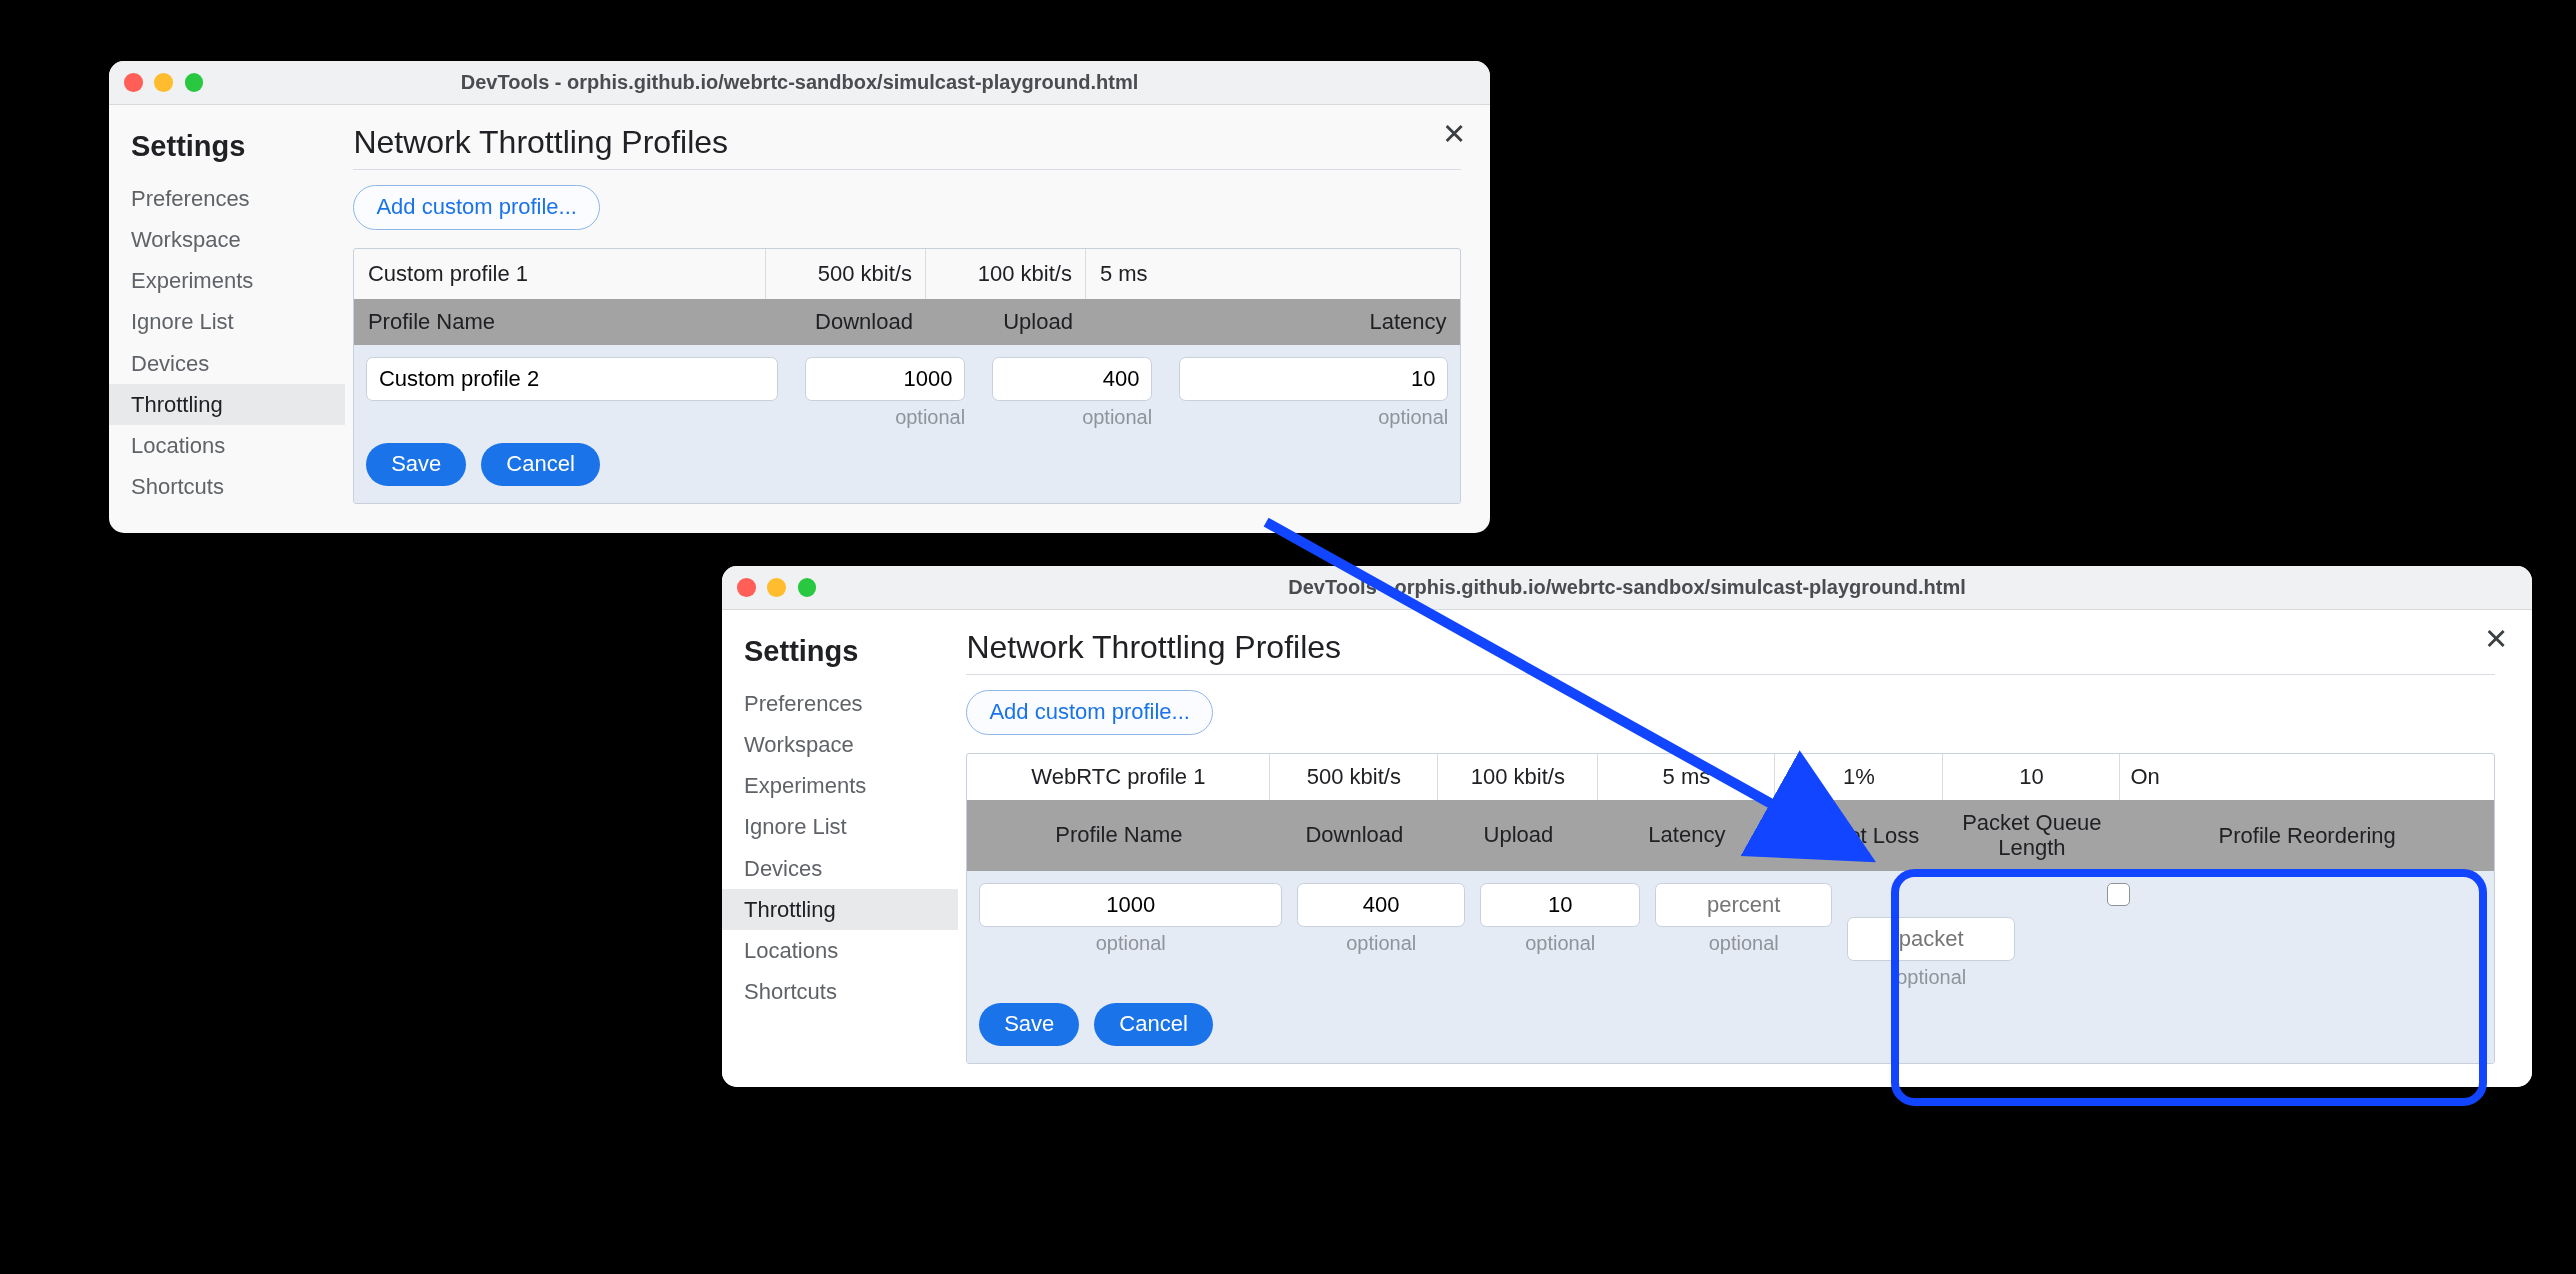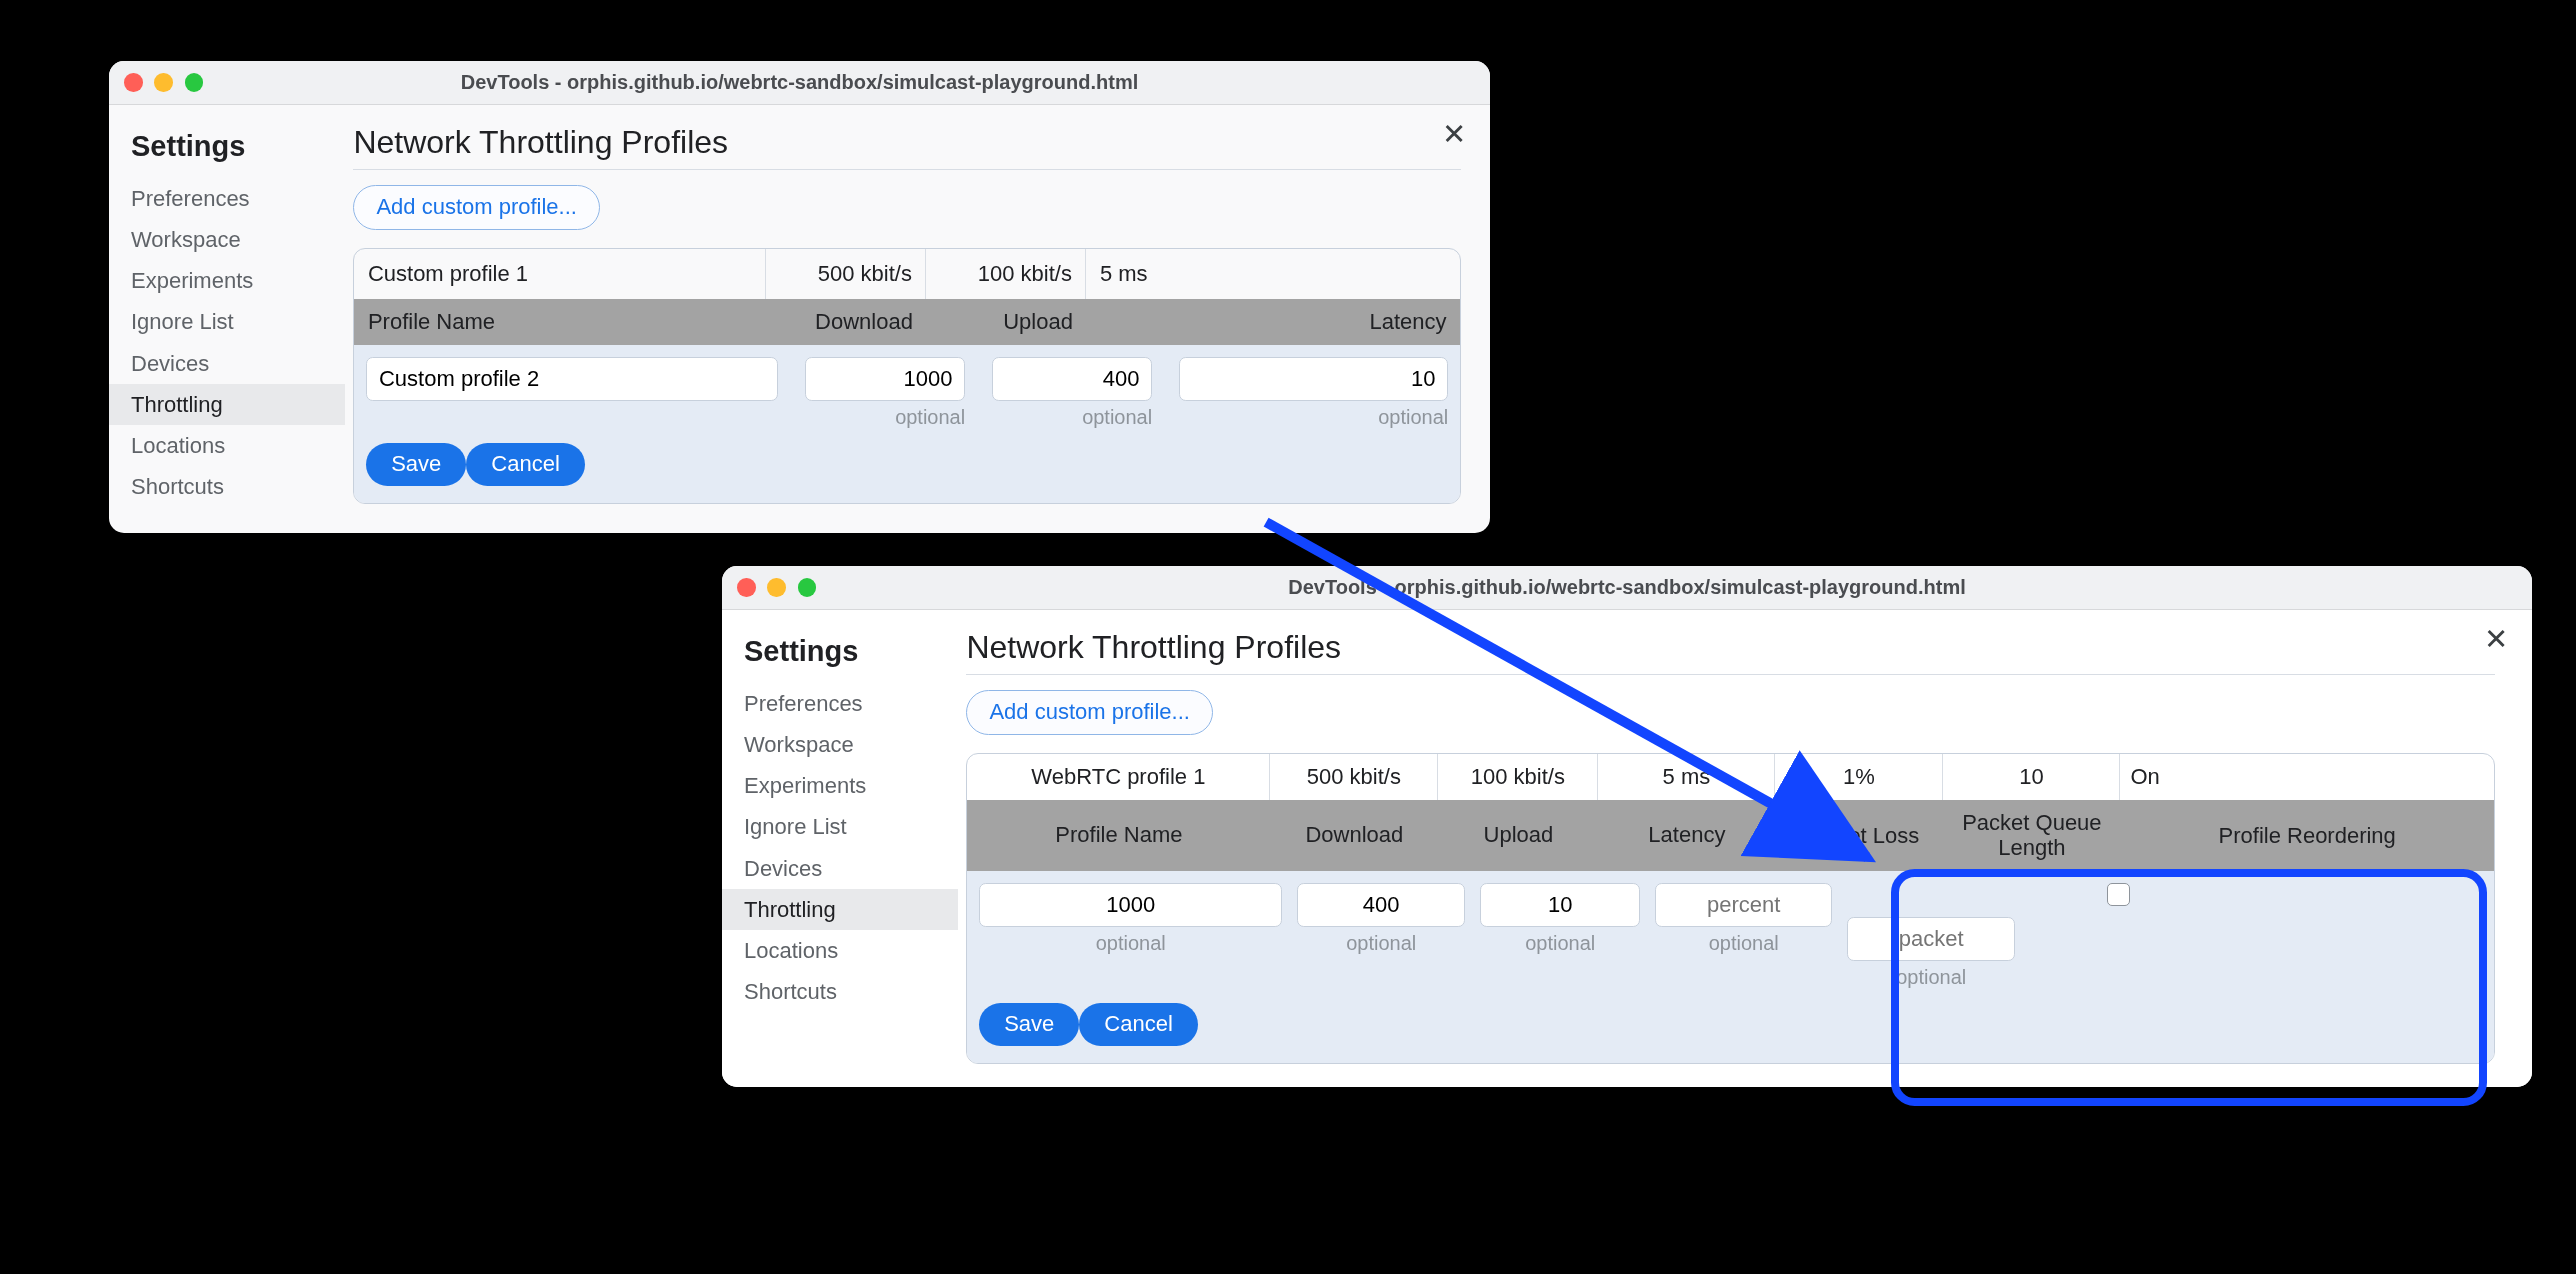--- a/index.html
+++ b/index.html
@@ -101,21 +101,21 @@
     padding: 8.4px 22px;
     font-size: 22px;
     color: #1a73e8;
     background: #fbfcff;
     cursor: pointer;
     font-weight: 500;
   }
   .profiles-box {
     margin-top: 18.5px;
     border: 0.8px solid #c7d0dc;
-    border-radius: 12px;
+    border-radius: 3px;
     overflow: hidden;
   }
   .row {
     display: grid;
     align-items: center;
   }
   
   .grid4 {
     grid-template-columns: 412px 160px 160px 1fr;
   }
@@ -156,20 +156,21 @@
   .inp.focus { border: 1.7px solid #1a73e8; }
   .inp.right { text-align: right; }
   .hint {
     font-size: 20px;
     color: #8e949b;
     text-align: right;
     padding-top: 5px;
   }
   .btn-row {
     display: flex;
+    gap: 15px;
     margin-top: 13.5px;
   }
   .btn {
     background: #1a73e8;
     color: #fff;
     border: none;
     border-radius: 23.6px;
     padding: 8.4px 25px;
     font-size: 22px;
     font-weight: 500;

